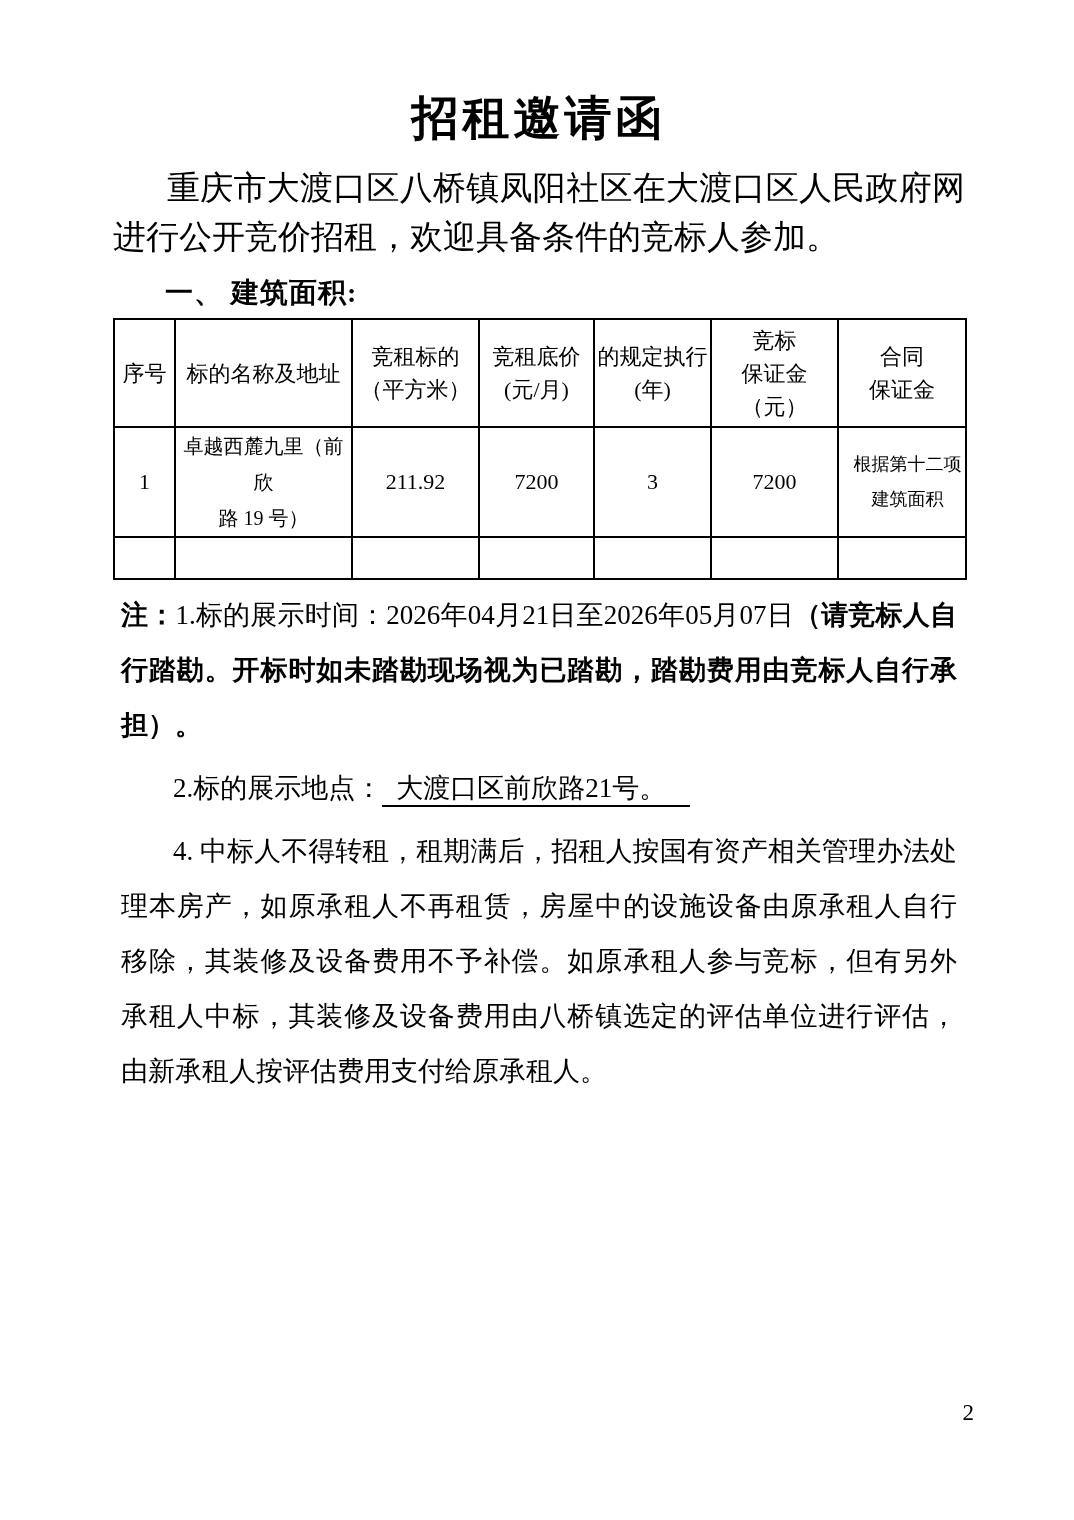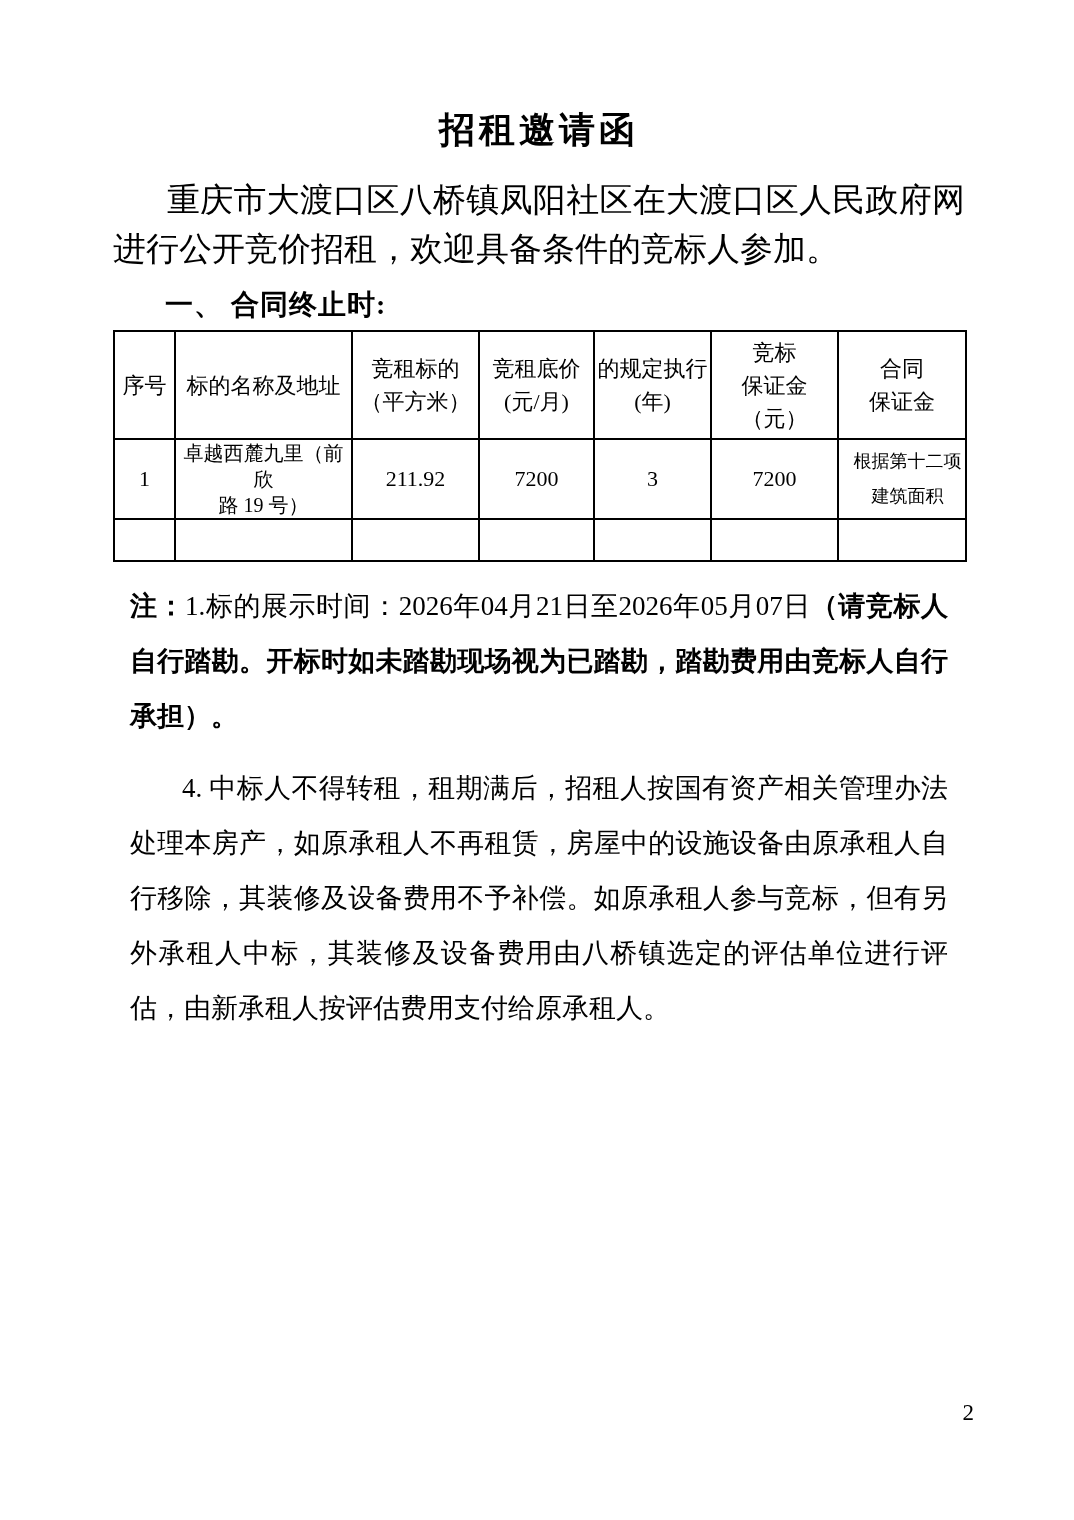--- a/index.html
+++ b/index.html
@@ -16,23 +16,23 @@
     font-family: "Liberation Serif", "DejaVu Serif", serif;
     overflow: hidden;
   }
   .content {
     position: absolute;
     left: 113px;
     top: 0;
     width: 852px;
   }
   .doc-title {
-    margin: 16px;
+    margin: 4px;
     padding-top: 88px;
-    font-size: 36px;
+    font-size: 47px;
     font-weight: 700;
     text-align: center;
     letter-spacing: 4px;
     line-height: 52px;
   }
   .intro {
     margin: 20px 0 0 0;
     font-size: 33px;
     line-height: 49px;
     text-indent: 54px;
@@ -57,26 +57,26 @@
     text-align: center;
     vertical-align: middle;
     padding: 0;
     font-weight: normal;
     overflow: hidden;
   }
   .bid-table thead tr { height: 108px; }
   .bid-table th { font-size: 22px; line-height: 33px; }
   .bid-table tr.data-row { height: 74px; }
   .bid-table td.num-cell { font-size: 22px; }
-  .bid-table td.name-cell div { font-size: 20px; line-height: 26px; }
+  .bid-table td.name-cell div { font-size: 20px; line-height: 36px; }
   .bid-table td.deposit-cell div { font-size: 18px; line-height: 35px; margin-left: 11px; }
   .bid-table tr.empty-row { height: 42px; }
   .notes { margin-top: 8px; }
   .note {
-    margin: 17px;
+    margin: 8px;
     font-size: 27px;
     line-height: 55px;
     text-align: justify;
     text-indent: 52px;
   }
   .note.no-indent { text-indent: 0; }
   .bold { font-weight: 700; }
   .underlined {
     border-bottom: 2px solid #000000;
     padding: 0 24px 2px 14px;
@@ -92,21 +92,21 @@
 </head>
 <body>
 
 <div class="page">
   <div class="content">
 
     <h1 class="doc-title">招租邀请函</h1>
 
     <p class="intro">重庆市大渡口区八桥镇凤阳社区在大渡口区人民政府网进行公开竞价招租，欢迎具备条件的竞标人参加。</p>
 
-    <h2 class="section-heading">一、 合同终止时:</h2>
+    <h2 class="section-heading">一、 建筑面积:</h2>
 
     <table class="bid-table">
       <colgroup>
         <col style="width:61px">
         <col style="width:177px">
         <col style="width:127px">
         <col style="width:115px">
         <col style="width:117px">
         <col style="width:127px">
         <col style="width:128px">
@@ -166,20 +166,21 @@
           <td></td>
           <td></td>
           <td></td>
         </tr>
       </tbody>
     </table>
 
     <div class="notes">
       <p class="note no-indent"><span class="bold">注：</span><span>1.标的展示时间：2026年04月21日至2026年05月07日</span><span class="bold">（请竞标人自行踏勘。开标时如未踏勘现场视为已踏勘，踏勘费用由竞标人自行承担）。</span></p>
 
+      <p class="note"><span>2.标的展示地点：</span><span class="underlined">大渡口区前欣路21号。</span></p>
 
 
       <p class="note">4. 中标人不得转租，租期满后，招租人按国有资产相关管理办法处理本房产，如原承租人不再租赁，房屋中的设施设备由原承租人自行移除，其装修及设备费用不予补偿。如原承租人参与竞标，但有另外承租人中标，其装修及设备费用由八桥镇选定的评估单位进行评估，由新承租人按评估费用支付给原承租人。</p>
 
     </div>
 
   </div>
 
   <div class="page-number">2</div>
 </div>

